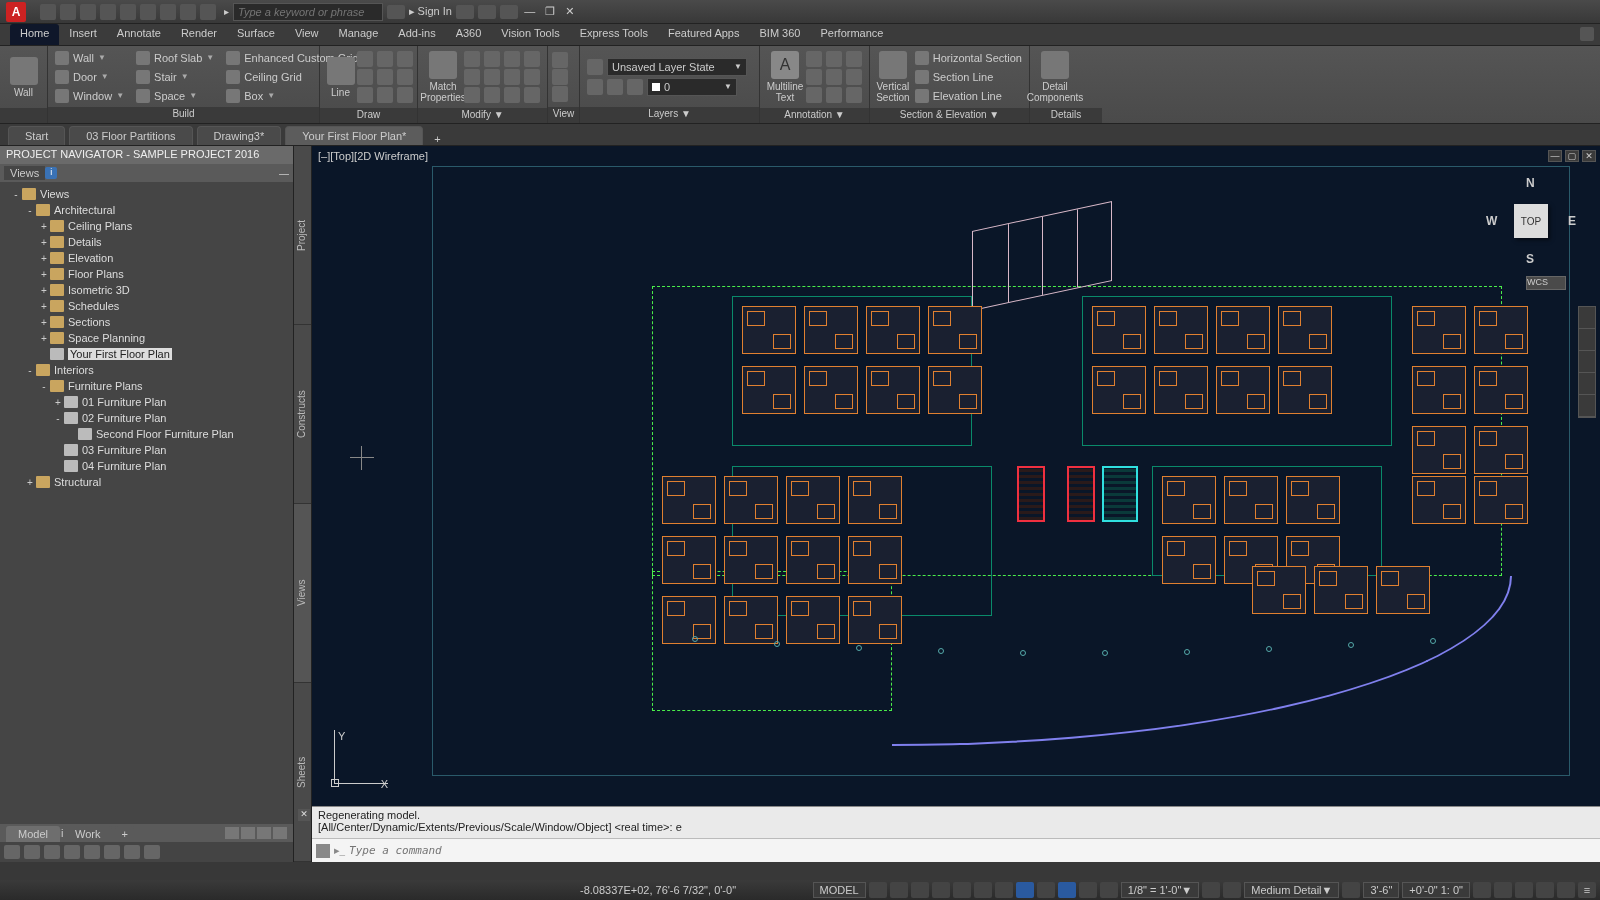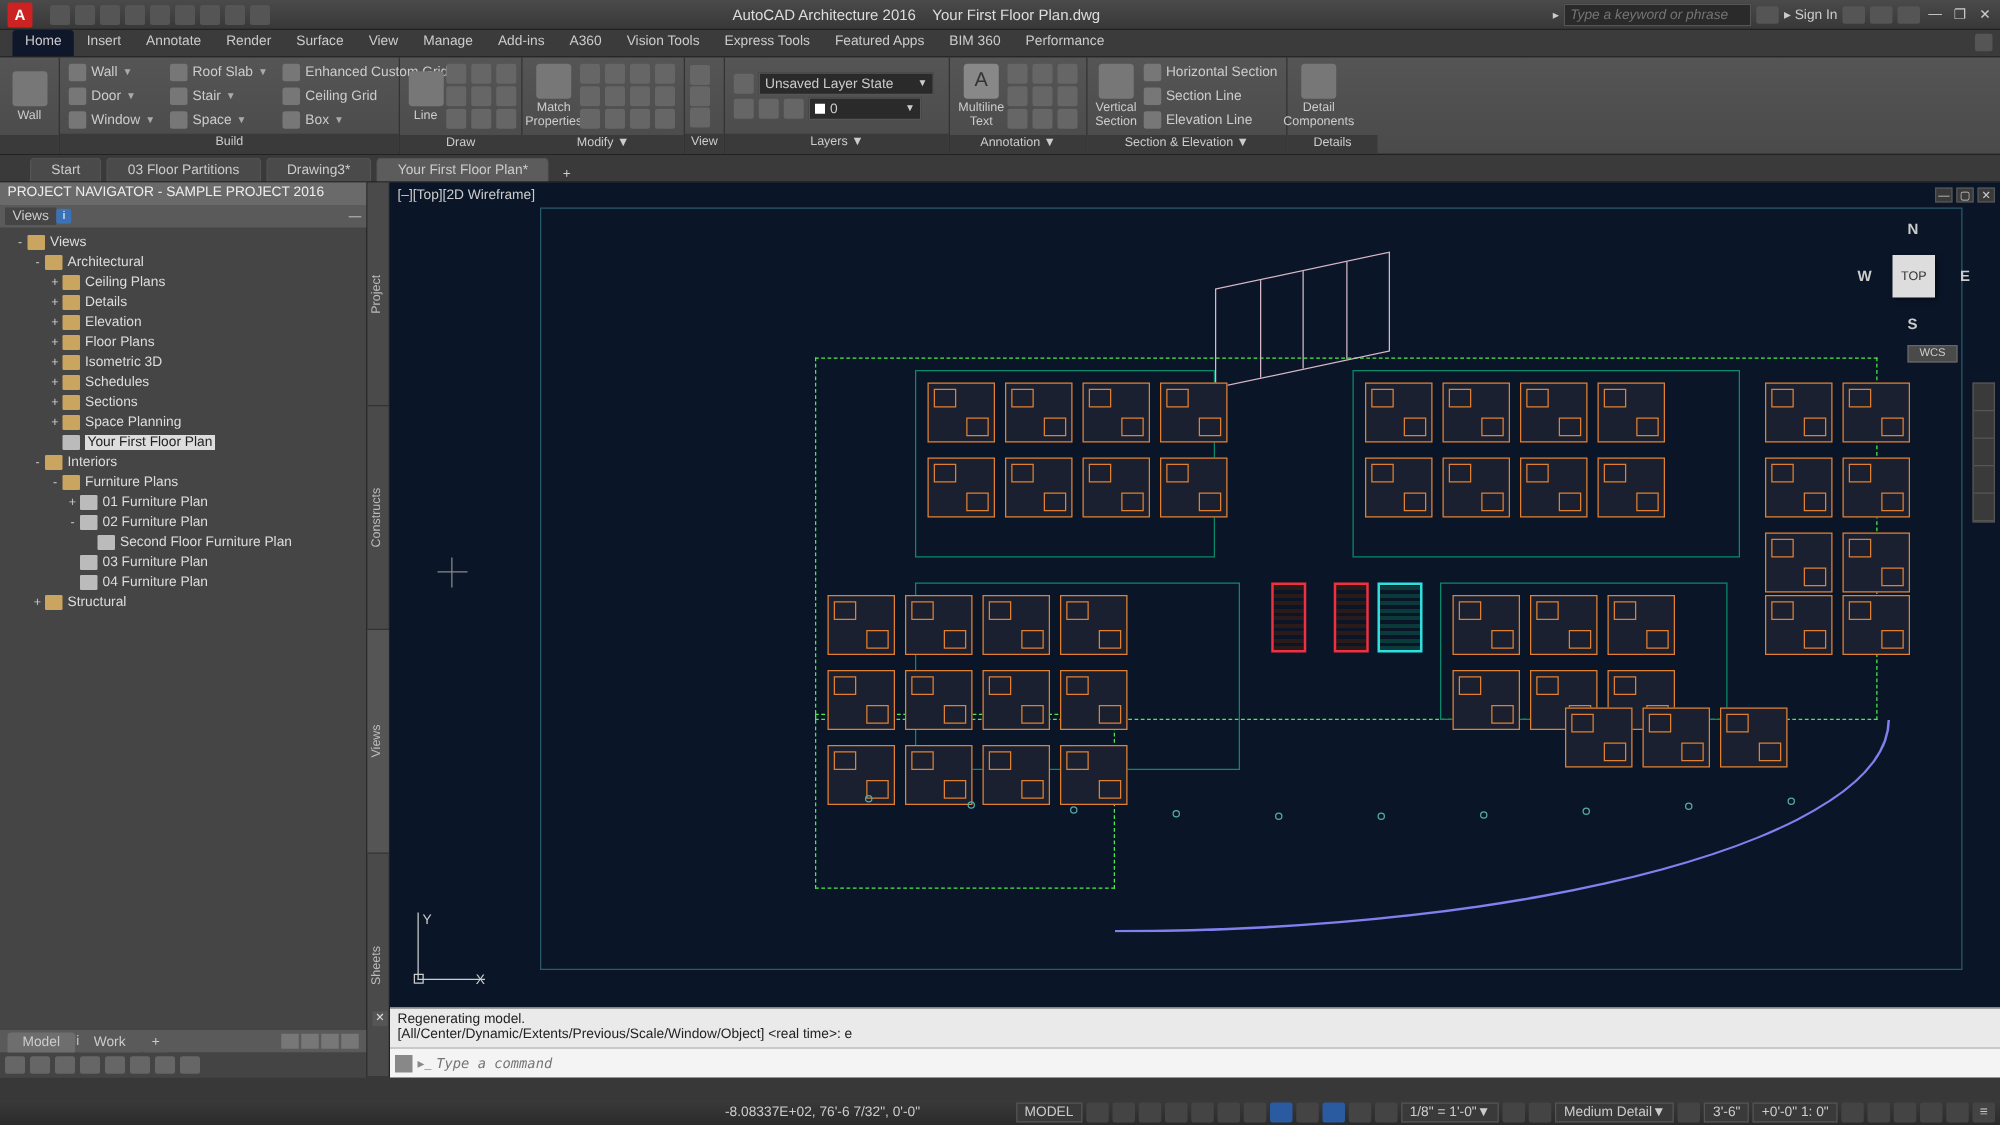--- a/index.html
+++ b/index.html
@@ -35,21 +35,21 @@
 .rowbtn { display:flex; align-items:center; gap:4px; height:18px; padding:0 3px; }
 .rowbtn .ic { width:14px; height:14px; background:#777; border-radius:2px; }
 .rowbtn .lbl { font-size:11px; white-space:nowrap; }
 .rowbtn .ar { font-size:8px; color:#aaa; }
 .icgrid { display:grid; grid-template-columns:repeat(3,18px); gap:2px; }
 .icgrid .ic, .ic18 { width:16px; height:16px; background:#666; border-radius:2px; }
 .layerfield { width:140px; height:18px; background:#2a2a2a; border:1px solid #555; font-size:11px; padding:0 4px; display:flex; align-items:center; }
 .layerfield.sm { width:90px; }
 
 
-.filetabs { height:22px; background:#3a3a3a; display:flex; align-items:flex-end; padding-left:24px; border-bottom:1px solid #222; }
+.filetabs { height:22px; background:#3a3a3a; display:flex; align-items:flex-end; padding-left:8px; border-bottom:1px solid #222; }
 .filetabs .tab { padding:3px 16px; background:#4a4a4a; margin-right:4px; border-radius:4px 4px 0 0; font-size:11px; color:#ccc; border:1px solid #555; border-bottom:none; }
 .filetabs .tab.active { background:#5c5c5c; }
 .filetabs .plus { width:20px; text-align:center; color:#ccc; }
 
 
 .main { position:absolute; top:146px; left:0; right:0; bottom:38px; display:flex; }
 
 
 .nav { width:294px; background:#454545; display:flex; flex-direction:column; border-right:1px solid #222; }
 .navtitle { height:18px; background:#6a6a6a; color:#eee; padding:2px 6px; font-size:11px; }
@@ -105,21 +105,21 @@
 .ucs .lx { position:absolute; right:0; bottom:0; font-size:11px; }
 .ucs .sq { position:absolute; left:3px; bottom:3px; width:8px; height:8px; border:1px solid #ccc; }
 
 
 .vcube { position:absolute; right:24px; top:30px; width:90px; height:90px; }
 .vcface { position:absolute; left:28px; top:28px; width:34px; height:34px; background:#ddd; color:#333; font-size:10px; display:flex; align-items:center; justify-content:center; box-shadow:2px 2px 4px rgba(0,0,0,.5); }
 .vcN { position:absolute; top:0; left:40px; font-size:12px; font-weight:bold; }
 .vcS { position:absolute; bottom:0; left:40px; font-size:12px; font-weight:bold; }
 .vcE { position:absolute; right:0; top:38px; font-size:12px; font-weight:bold; }
 .vcW { position:absolute; left:0; top:38px; font-size:12px; font-weight:bold; }
-.wcs { position:absolute; right:34px; top:130px; width:40px; height:14px; background:#4a4a4a; border:1px solid #666; font-size:9px; text-align:center; color:#ccc; }
+.wcs { position:absolute; right:34px; top:130px; width:40px; height:14px; background:#4a4a4a; border:1px solid #666; font-size:9px; color:#ccc; }
 .navbar { position:absolute; right:4px; top:160px; width:18px; background:#3a3a3a; border:1px solid #555; display:flex; flex-direction:column; }
 .navbar .b { height:22px; border-bottom:1px solid #555; }
 
 
 .cmdwrap { position:absolute; left:18px; right:0; bottom:0; height:56px; display:flex; flex-direction:column; }
 .cmdhist { height:32px; background:#eaeaea; color:#222; font-family:Consolas,monospace; font-size:11px; padding:2px 6px; border-top:1px solid #888; position:relative; }
 .cmdhist .x { position:absolute; left:-14px; top:2px; width:12px; height:12px; background:#555; color:#ddd; font-size:9px; text-align:center; }
 .cmdline { height:24px; background:#f4f4f4; display:flex; align-items:center; border-top:1px solid #bbb; }
 .cmdline .h { width:14px; height:14px; background:#888; margin:0 4px; }
 .cmdline input { flex:1; border:none; background:transparent; font-family:Consolas,monospace; font-size:11px; font-style:italic; color:#888; padding:0 4px; outline:none; }
@@ -145,24 +145,20 @@
   <div class="qat">
     <div class="btn"></div>
     <div class="btn"></div>
     <div class="btn"></div>
     <div class="btn"></div>
     <div class="btn"></div>
     <div class="btn"></div>
     <div class="btn"></div>
     <div class="btn"></div>
     <div class="btn"></div>
-  </div>
-  <div class="center">
-    <span>AutoCAD Architecture 2016</span> &nbsp;&nbsp;
-    <span>Your First Floor Plan.dwg</span>
   </div>
   <div class="right">
     <div style="color:#ccc;font-size:10px">▸</div>
     <input class="search" placeholder="Type a keyword or phrase" style="">
     <div class="sign"></div>
     <div style="font-size:11px">▸ <span>Sign In</span></div>
     <div class="sign"></div>
     <div class="sign"></div>
     <div class="sign"></div>
     <div class="winctl">—</div>

